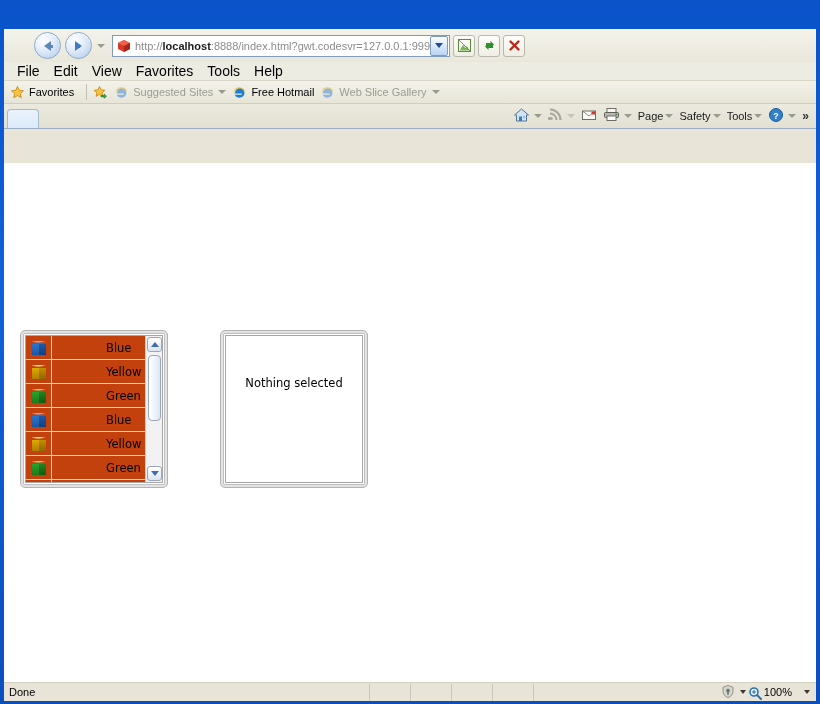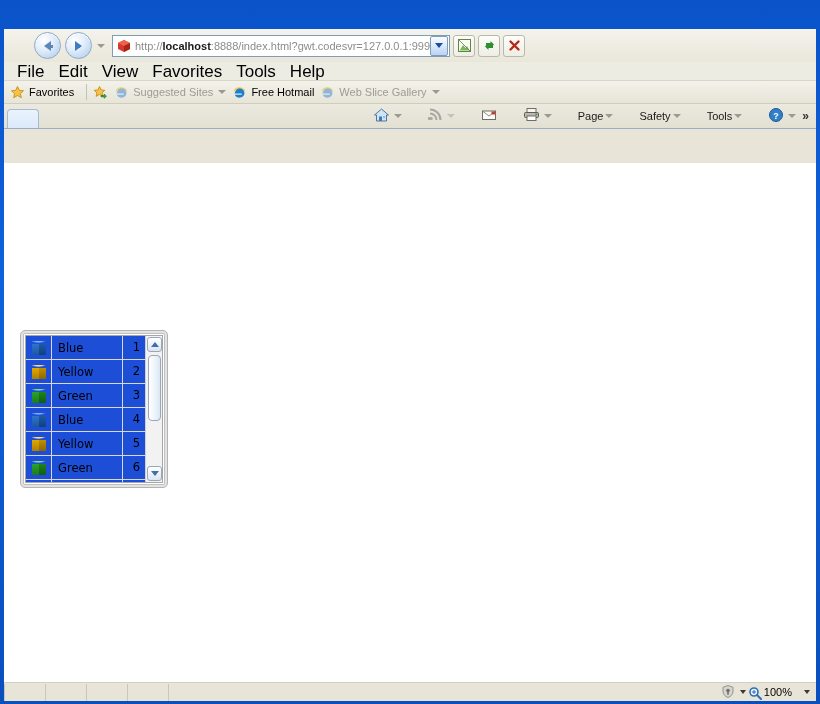--- a/index.html
+++ b/index.html
@@ -155,21 +155,21 @@
   }
   #search-drop { width: 13px; height: 20px; display:flex; align-items:center; justify-content:center;}
 
   
   #menubar {
     height: 19px; width: 812px; background: #edece2;
     display: flex; align-items: center; padding-left: 6px;
     border-bottom: 1px solid #d8d6c8;
   }
   .menu-item {
-    padding: 1px 7px; font-size: 17px; color: #000;
+    padding: 1px 7px; font-size: 14px; color: #000;
     line-height: 15px;
   }
 
   
   #favbar {
     height: 23px; width: 812px;
     background: linear-gradient(to bottom, #f3f2ea 0%, #e7e5d7 100%);
     display: flex; align-items: center; padding-left: 6px;
     border-bottom: 1px solid #cfcdbf;
   }
@@ -203,21 +203,21 @@
     background: linear-gradient(to bottom, #eaf3fd 0%, #dbeafb 100%);
     border: 1px solid #a7bbcf; border-bottom: none;
     border-radius: 4px 4px 0 0;
   }
   #cmdbar-right {
     position: absolute; right: 0; bottom: 0; height: 25px;
     display: flex; align-items: center; padding-right: 4px;
   }
   .cmd-item {
     display: flex; align-items: center; padding: 0 3px; height: 22px;
-    font-size: 11px; color: #1a1a1a; margin-left: 20px;
+    font-size: 11px; color: #1a1a1a;
   }
   .cmd-item .lbl { margin-right: 2px; }
   .chev2 { font-size: 12px; color: #333; font-weight: bold; padding: 0 3px; }
 
   
   #viewport {
     position: absolute; left: 0; top: 134px;
     width: 812px; height: 519px;
     background: #ffffff;
     border-top: 1px solid #ffffff;
@@ -239,21 +239,22 @@
   #listgrid-inner {
     position: absolute; left: 4px; top: 4px;
     width: 138px; height: 148px;
     background: #fff; border: 1px solid #a6a6a6;
     overflow: hidden;
   }
   .grid-body { position: absolute; left: 0; top: 0; width: 120px; height: 146px; }
   .grid-row {
     height: 24px; display: flex; align-items: center;
     border-bottom: 1px solid #d9d9d9;
-    background: #1d4ed8;
+    background: #c2410c;
+    gap: 48px;
   }
   .grid-row .cell-icon {
     width: 26px; height: 23px; display: flex; align-items: center; justify-content: center;
     border-right: 1px solid #d9d9d9;
     flex: 0 0 auto;
   }
   .grid-row .cell-name {
     flex: 1 1 auto; padding-left: 6px; font-size: 11.5px; color: #000;
     font-family: "DejaVu Sans", sans-serif;
   }
@@ -622,25 +623,31 @@
               <span class="sb-arrow-u"></span>
             </div>
             <div id="sb-thumb"></div>
             <div class="sb-btn sb-dn">
               <span class="sb-arrow-d"></span>
             </div>
           </div>
         </div>
       </div>
 
+      <div id="detailpanel" class="sgwt-panel">
+        <div id="detail-inner">
+          <div id="detail-text">Nothing selected</div>
+        </div>
+      </div>
 
     </div>
   </div>
 
   <div id="statusbar">
+    <span id="status-text">Done</span>
     <span class="status-seg"></span>
     <span class="status-gap"></span>
     <span class="status-seg"></span>
     <span class="status-gap"></span>
     <span class="status-seg"></span>
     <span class="status-gap"></span>
     <span class="status-seg"></span>
     <span class="status-gap"></span>
     <span class="status-seg"></span>
 

